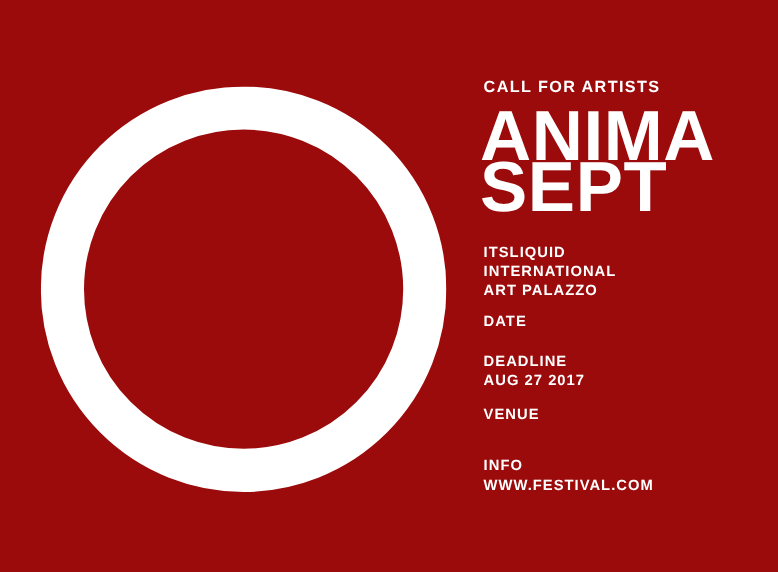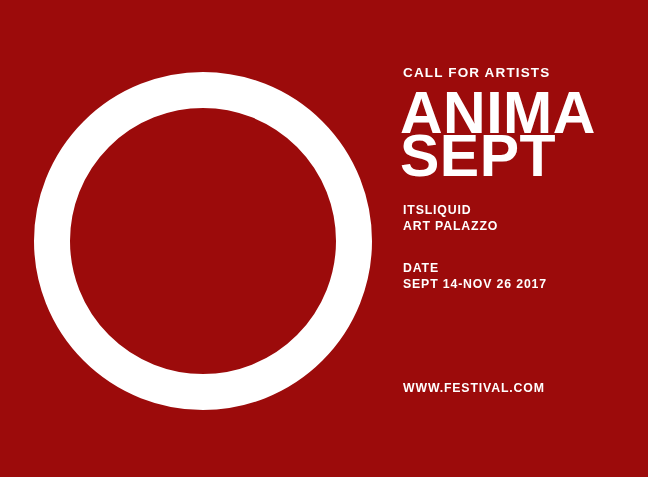--- a/index.html
+++ b/index.html
@@ -109,30 +109,36 @@
 
     <div class="eyebrow">CALL FOR ARTISTS</div>
 
     <div class="headline">
       <span class="hl-line">ANIMA</span>
       <span class="hl-line">SEPT</span>
     </div>
 
     <div class="info-block" id="block-organization">
       <span class="info-line">ITSLIQUID</span>
+      <span class="info-line">INTERNATIONAL</span>
       <span class="info-line">ART PALAZZO</span>
     </div>
 
     <div class="info-block" id="block-date">
       <span class="info-line">DATE</span>
-      <span class="info-line">SEPT 14-NOV 26 2017</span>
     </div>
 
+    <div class="info-block" id="block-deadline">
+      <span class="info-line">DEADLINE</span>
+      <span class="info-line">AUG 27 2017</span>
+    </div>
 
     <div class="info-block" id="block-venue">
+      <span class="info-line">VENUE</span>
     </div>
 
     <div class="info-block" id="block-info">
+      <span class="info-line">INFO</span>
       <span class="info-line">WWW.FESTIVAL.COM</span>
     </div>
 
   </div>
 </div>
 
 </body></html>

